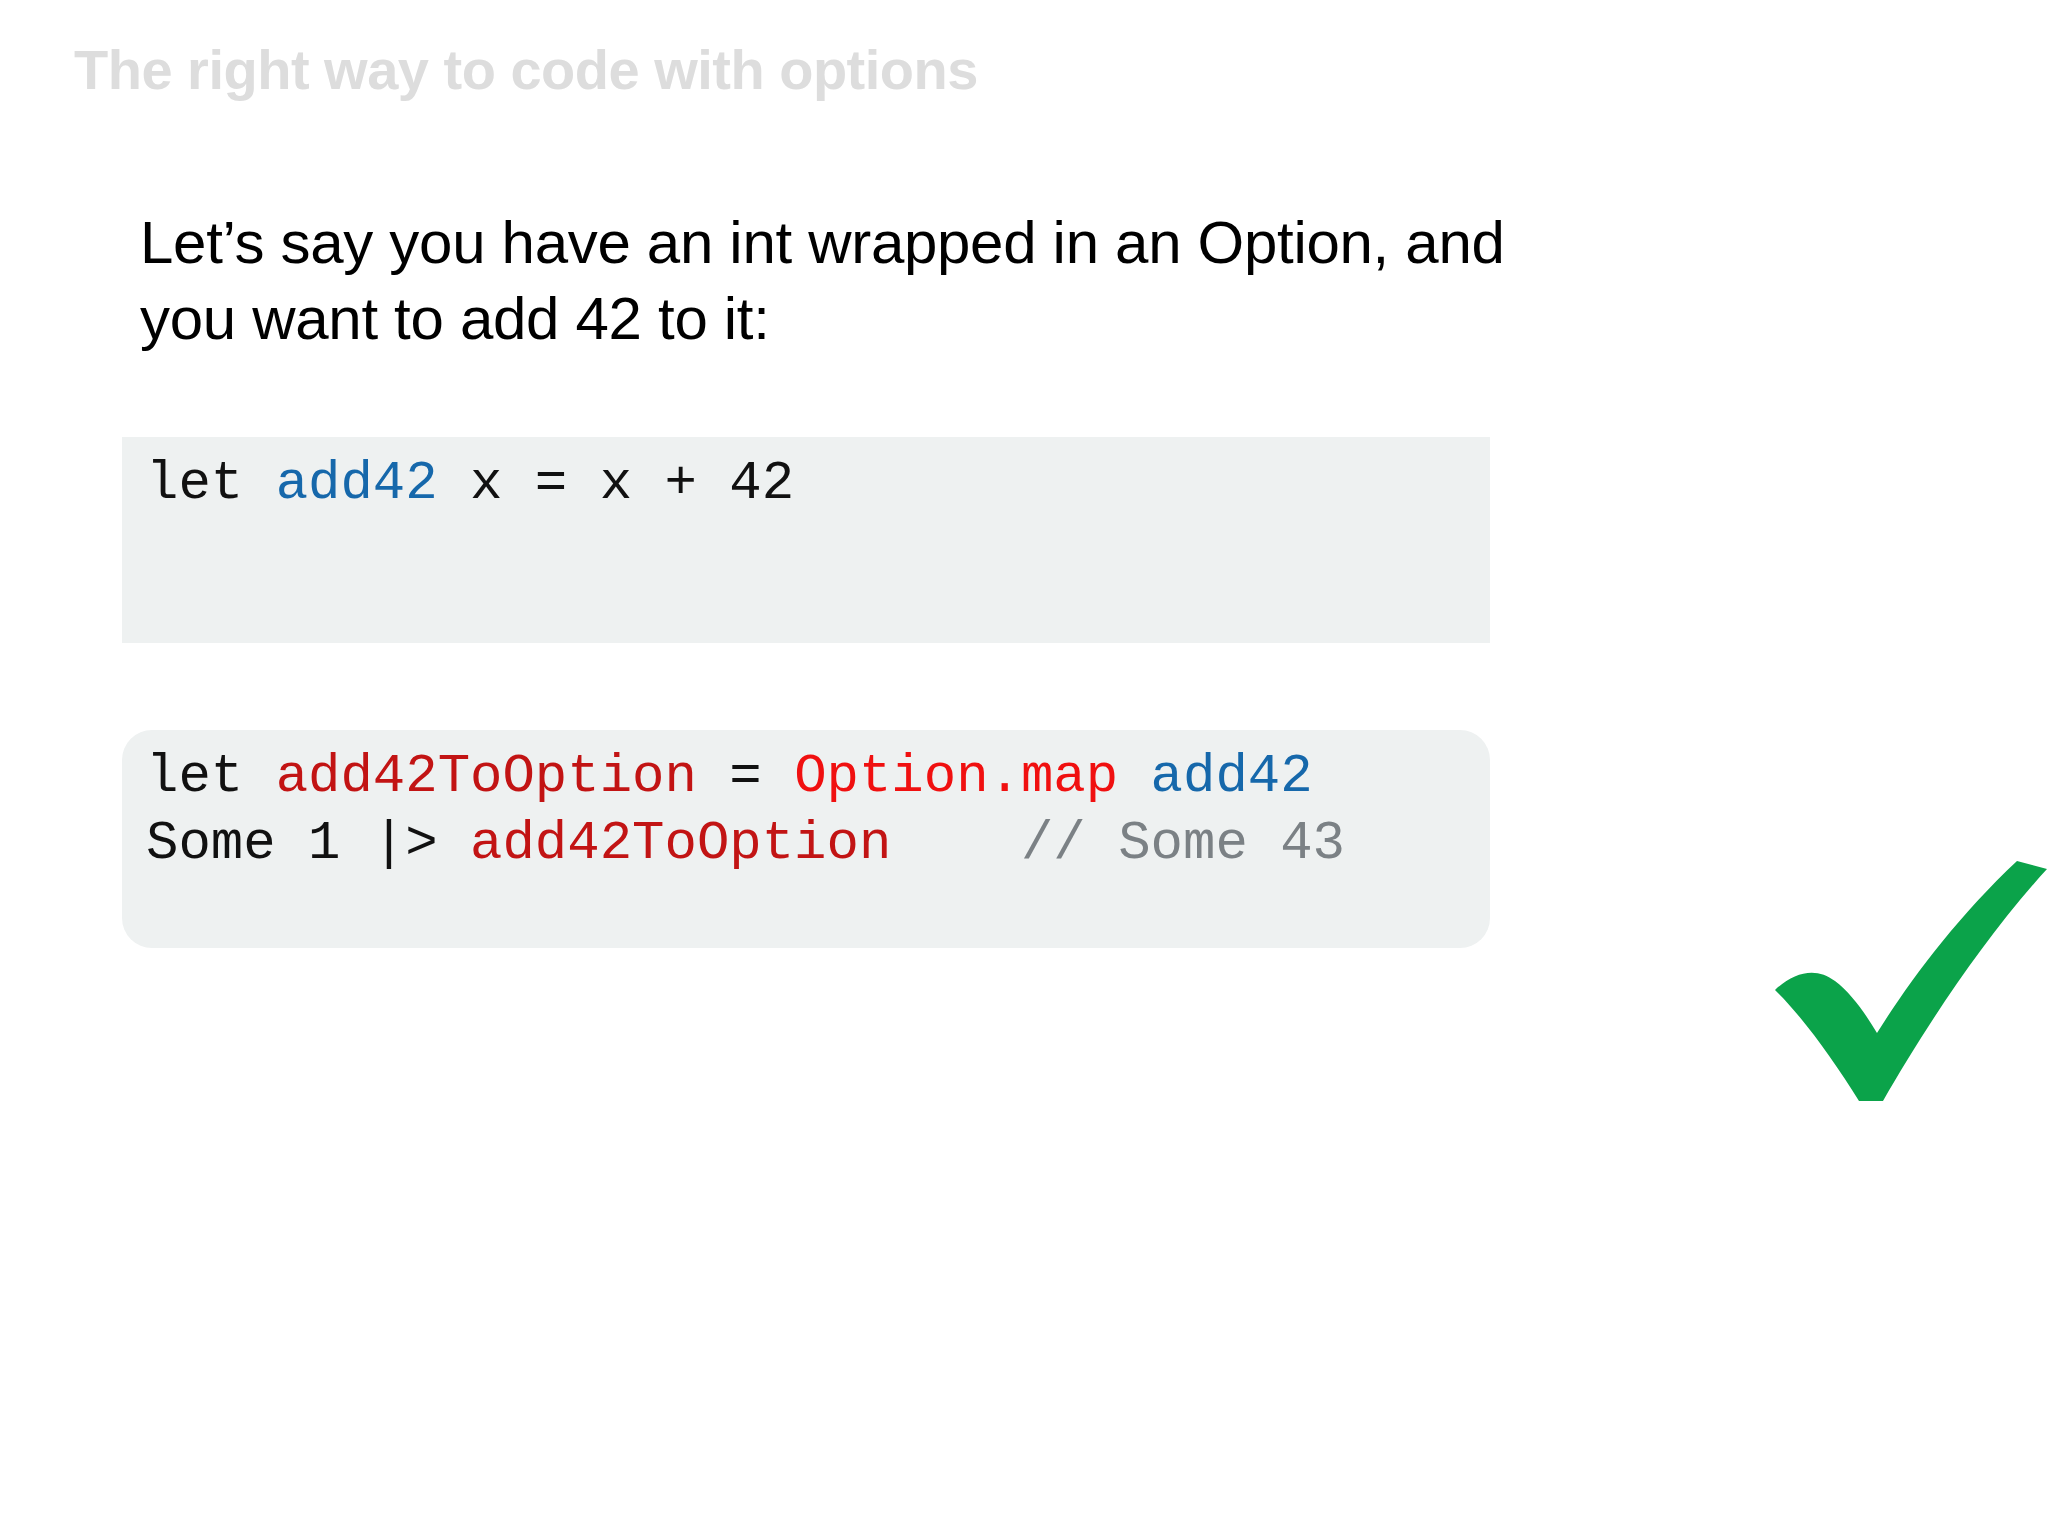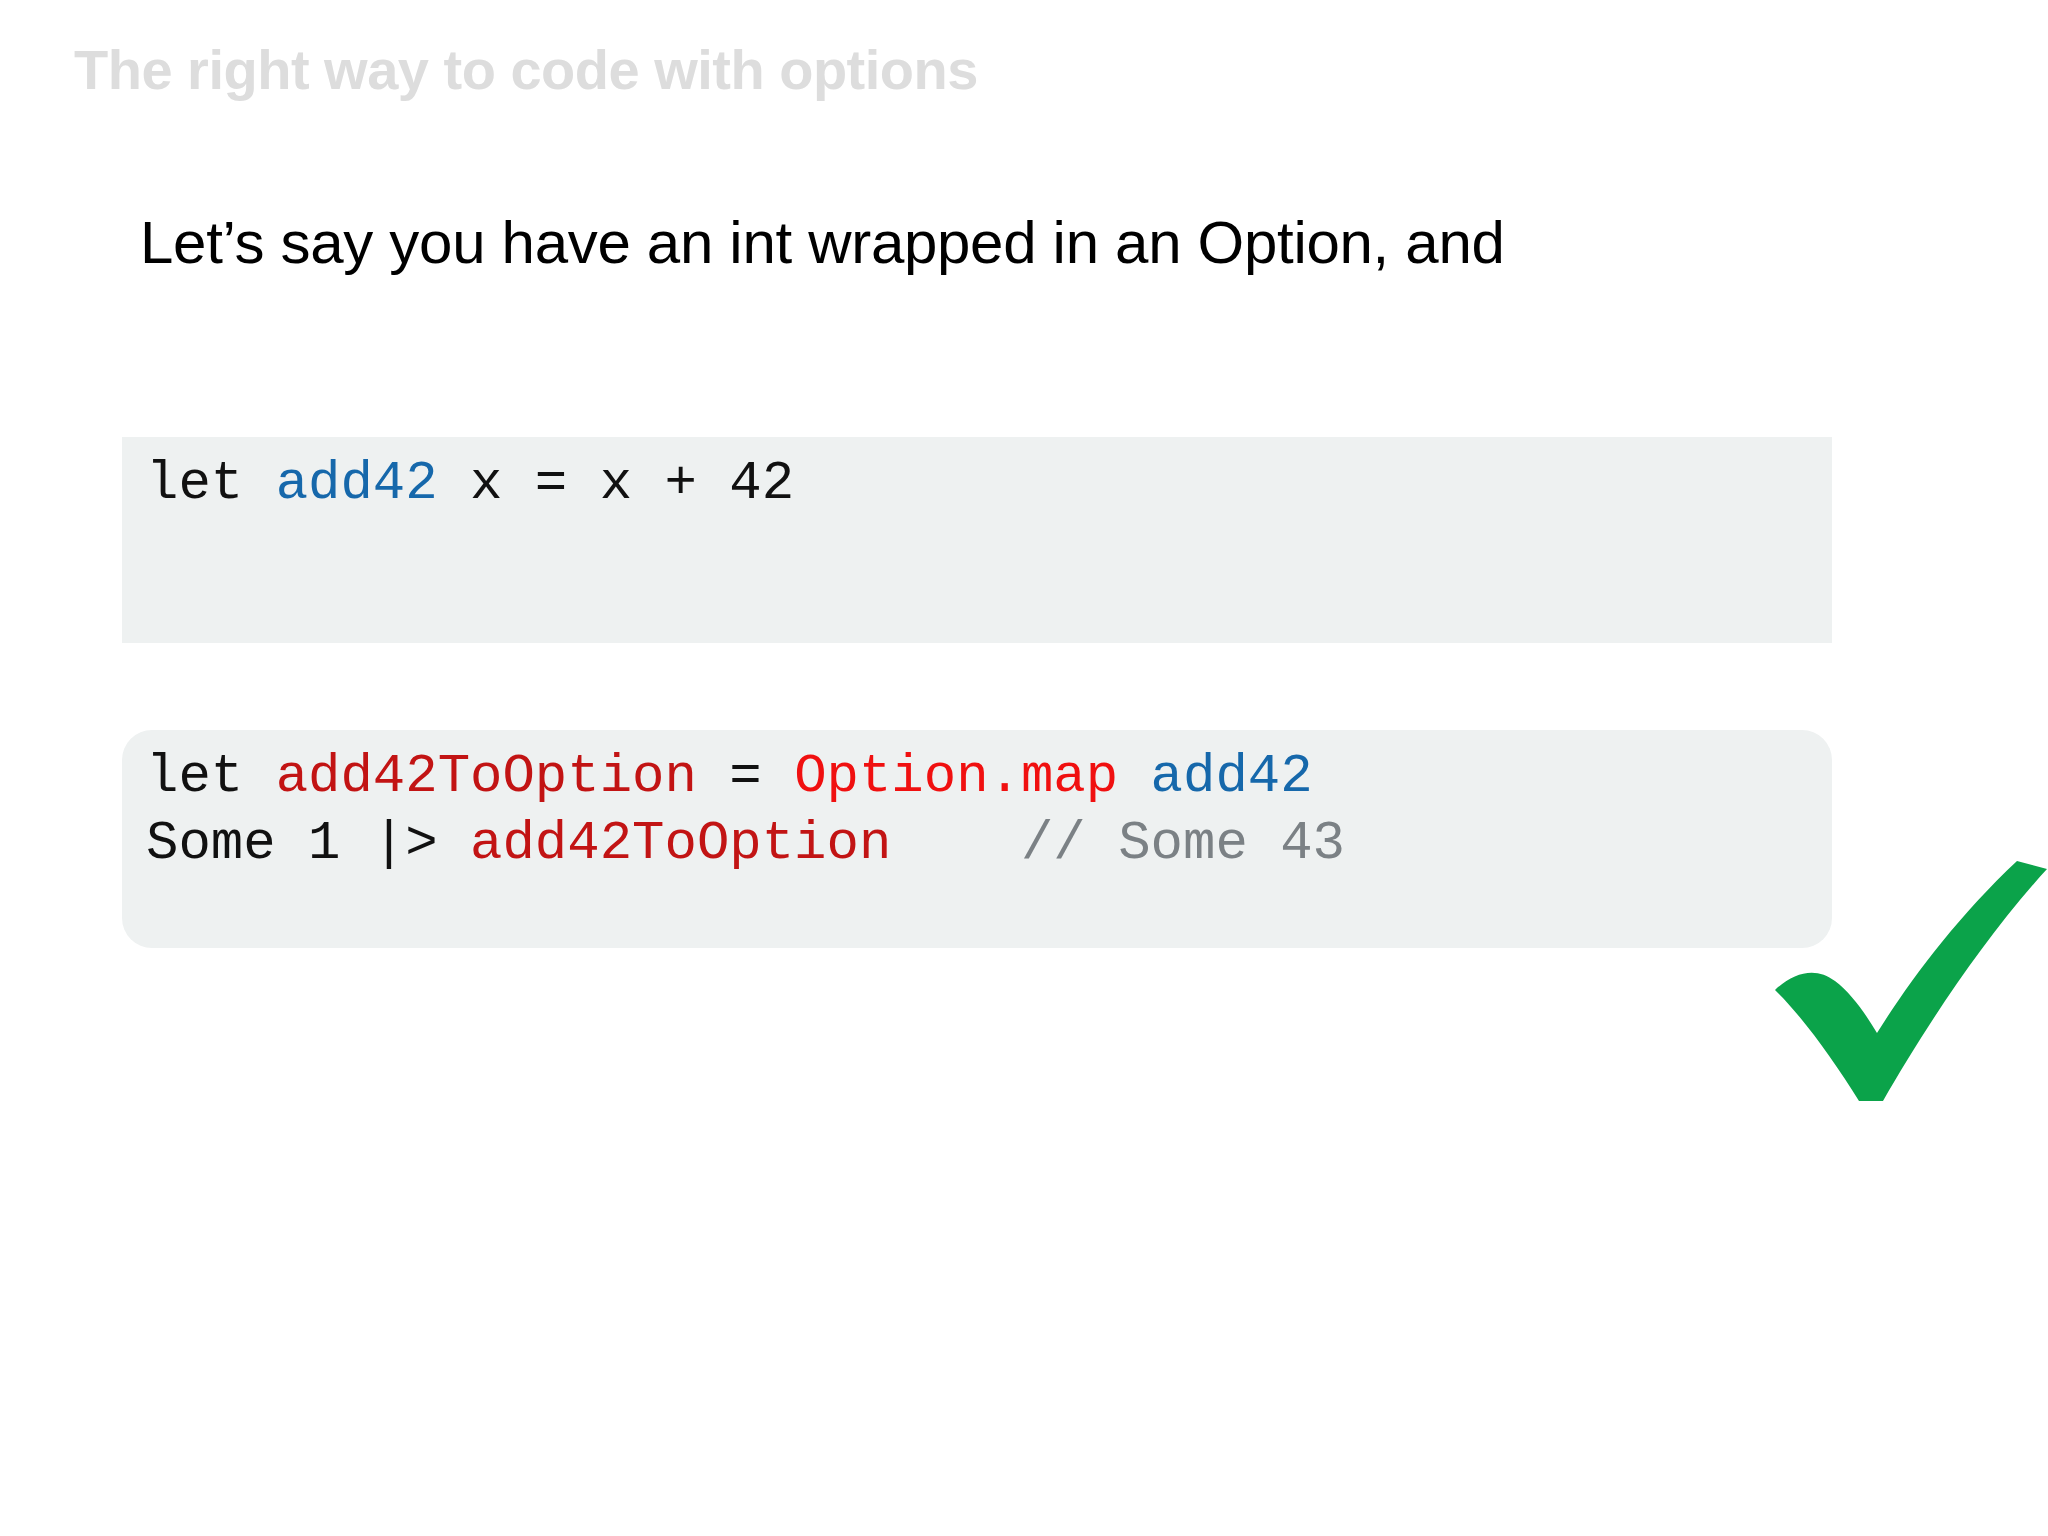--- a/index.html
+++ b/index.html
@@ -51,21 +51,21 @@
   }
   .body-text .line {
     display: block;
     white-space: pre;
   }
 
   
   .code-block {
     position: absolute;
     left: 122px;
-    width: 1710px;
+    width: 1368px;
     background: #eef1f1;
     box-sizing: border-box;
     padding: 14px 0 14px 0;
     font-family: "Liberation Mono", "DejaVu Sans Mono", monospace;
     font-size: 54px;
     line-height: 1.24;
     color: #111111;
   }
   #code-block-1 { top: 437px; height: 206px; }
   #code-block-2 { top: 730px; height: 218px; border-radius: 30px; }
@@ -94,20 +94,21 @@
 </style>
 </head>
 <body>
 
 <div class="slide">
 
   <div class="slide-title">The right way to code with options</div>
 
   <div class="body-text">
     <span class="line">Let’s say you have an int wrapped in an Option, and</span>
+    <span class="line">you want to add 42 to it:</span>
   </div>
 
   <div class="code-block" id="code-block-1" style="background: rgb(238, 241, 241);">
       <span class="code-line"><span class="tok-kw" style="color: rgb(17, 17, 17);">let </span><span class="tok-fn-blue" style="color: rgb(22, 104, 171);">add42</span><span class="tok-plain" style="color: rgb(17, 17, 17);"> x = x + 42</span></span>
     </div>
 
   <div class="code-block" id="code-block-2" style="background: rgb(238, 241, 241);">
       <span class="code-line"><span class="tok-kw" style="color: rgb(17, 17, 17);">let </span><span class="tok-fn-blue" style="color: rgb(194, 20, 20);">add42ToOption</span><span class="tok-plain" style="color: rgb(17, 17, 17);"> = </span><span class="tok-mod-red" style="color: rgb(240, 16, 16);">Option.map</span><span class="tok-plain" style="color: rgb(17, 17, 17);"> </span><span class="tok-fn-blue" style="color: rgb(22, 104, 171);">add42</span></span>
       <span class="code-line"><span class="tok-plain" style="color: rgb(17, 17, 17);">Some 1 |&gt; </span><span class="tok-fn-blue" style="color: rgb(194, 20, 20);">add42ToOption</span><span class="tok-plain" style="color: rgb(17, 17, 17);">    </span><span class="tok-comment" style="color: rgb(123, 129, 133);">// Some 43</span></span>
     </div>

